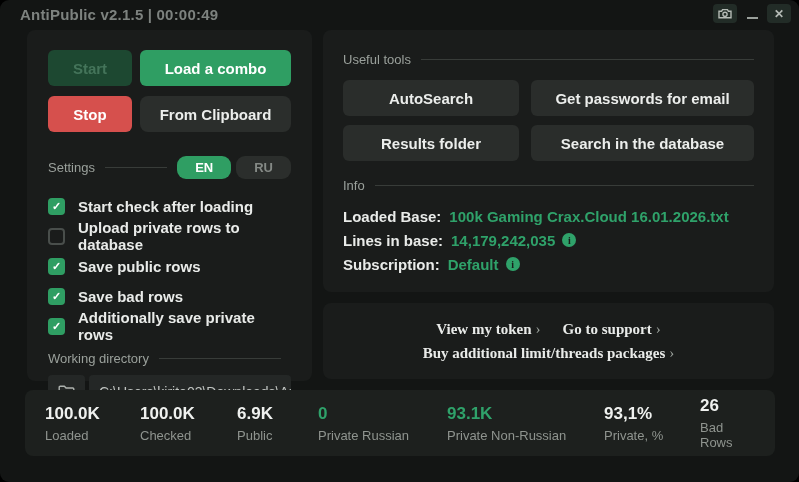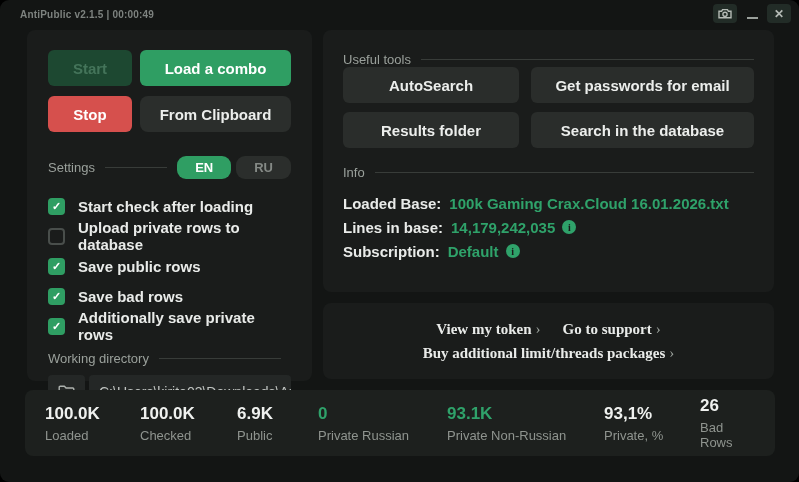--- a/index.html
+++ b/index.html
@@ -1,21 +1,21 @@
 <!DOCTYPE html>
 <html><head>
 <meta charset="utf-8">
 <style>
   * { margin:0; padding:0; box-sizing:border-box; }
   html,body { width:799px; height:482px; background:#000; font-family:"Liberation Sans", sans-serif; overflow:hidden; }
   .window { position:absolute; inset:0; width:799px; height:482px; background:#131514; border-radius:9px; overflow:hidden; }
 
   
   .titlebar { position:absolute; top:0; left:0; right:0; height:28px; display:flex; align-items:center; padding-left:20px; }
-  .titlebar .title { font-size:10px; font-weight:700; color:#7d827f; letter-spacing:.2px; }
+  .titlebar .title { font-size:15px; font-weight:700; color:#7d827f; letter-spacing:.2px; }
   .winctrls { position:absolute; right:8px; top:4px; display:flex; align-items:center; gap:7px; }
   .ctrl-btn { width:24px; height:19px; border-radius:4px; background:#222c27; display:flex; align-items:center; justify-content:center; color:#b4bab5; cursor:pointer; }
   .ctrl-min { width:16px; height:19px; display:flex; align-items:flex-end; justify-content:center; cursor:pointer; }
   .ctrl-min .bar { width:11px; height:2px; background:#9aa09b; margin-bottom:4px; }
   .ctrl-close { font-size:12px; font-weight:700; }
 
   
   .panel { position:absolute; background:#1a1c1b; border-radius:8px; }
   .left-panel  { left:27px;  top:30px;  width:285px; height:351px; padding:20px 21px; }
   .tools-panel { left:323px; top:30px;  width:451px; height:262px; padding:18px 20px; }
@@ -45,21 +45,21 @@
   .chk.checked { background:#2f9e63; color:#fff; font-size:11px; font-weight:700; }
   .chk.unchecked { background:transparent; border:2px solid #494e4b; }
   .chk-row .txt { font-size:15px; font-weight:600; color:#e9ebe9; margin-left:13px; }
 
   
   .dir-row { display:flex; gap:4px; margin-top:9px; }
   .dir-btn { width:37px; height:33px; background:#242726; border:none; border-radius:4px; display:flex; align-items:center; justify-content:center; cursor:pointer; }
   .dir-field { flex:1; height:33px; background:#242726; border-radius:4px; display:flex; align-items:center; padding:0 10px; font-size:14px; color:#c0c4c1; white-space:nowrap; overflow:hidden; cursor:text; }
 
   
-  .tools-grid { display:grid; grid-template-columns:176px 1fr; gap:9px 12px; }
+  .tools-grid { display:grid; grid-template-columns:176px 1fr; gap:9px 12px; margin-top:13px; }
 
   
   .info-row { display:flex; align-items:center; height:24px; font-size:15px; }
   .info-row .k { font-weight:700; color:#e9ebe9; }
   .info-row .v { color:#2fa26a; font-weight:600; margin-left:8px; }
   .i-icon { display:inline-flex; width:14px; height:14px; border-radius:50%; background:#2fa26a; color:#1a1c1b; font-size:10px; font-weight:700; align-items:center; justify-content:center; margin-left:7px; font-family:"Liberation Serif", serif; cursor:pointer; }
 
   
   .link-line { display:flex; gap:22px; }
   .link { font-size:15px; font-weight:700; color:#e9ebe9; cursor:pointer; }

